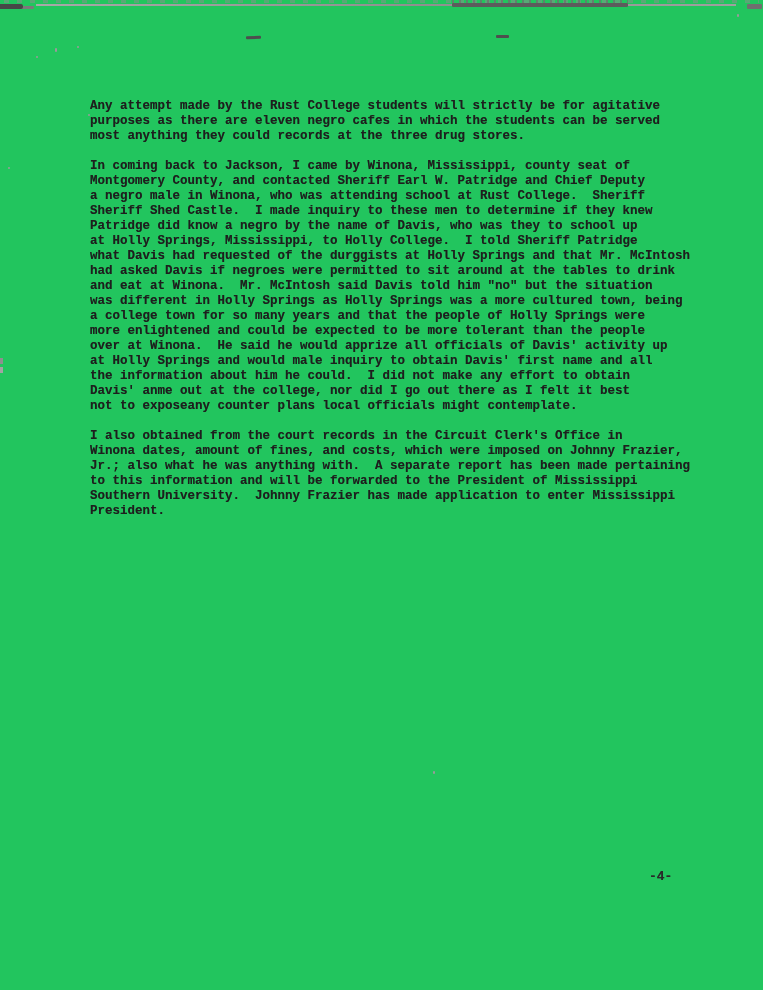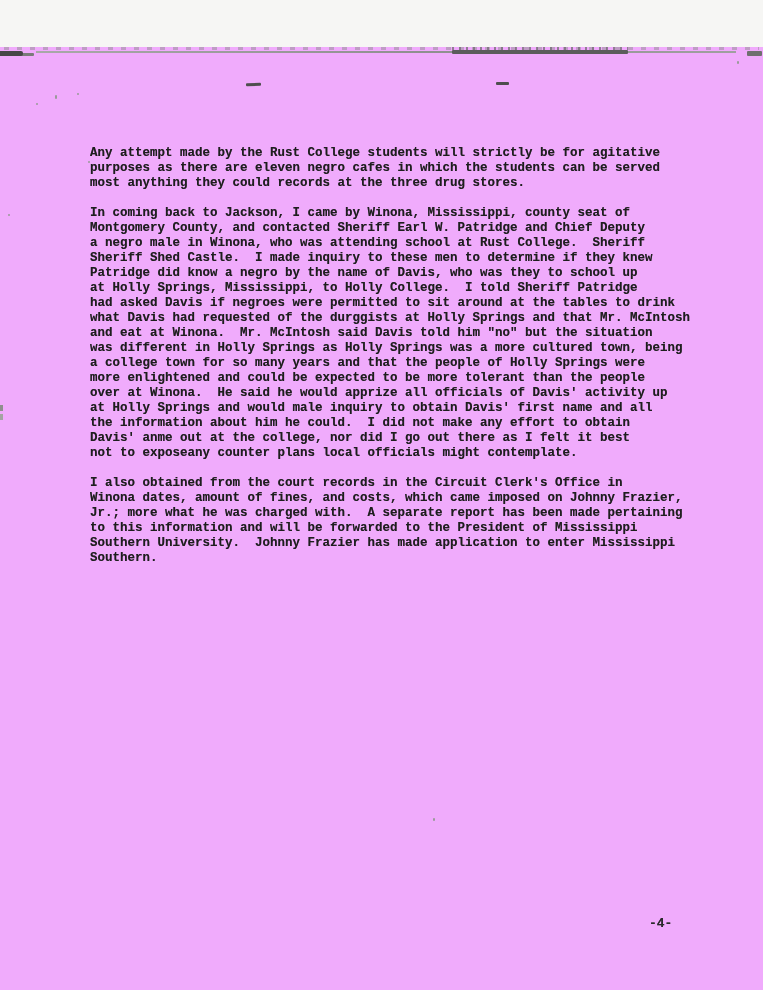--- a/index.html
+++ b/index.html
@@ -87,21 +87,21 @@
     background: #8f8f8f;
     box-shadow: 0 9px 0 0 #a3a3a3;
   }
 
   
   .speck { position: absolute; background: #9a9a9a; border-radius: 1px; }
 </style>
 </head>
 <body>
 
-<div class="page" style="background: #f0abfc; margin-top: 47px;">
+<div class="page" style="background: #22c55e;">
 
   <div class="top-dotted"></div>
   <div class="top-line"></div>
   <div class="top-line-dark"></div>
   <div class="top-ticks"></div>
   <div class="corner-blob-left"></div>
   <div class="corner-mark-right"></div>
 
   <div class="dash-mark dash-1"></div>
   <div class="dash-mark dash-2"></div>
@@ -122,37 +122,37 @@
         <div class="text-line">purposes as there are eleven negro cafes in which the students can be served</div>
         <div class="text-line">most anything they could records at the three drug stores.</div>
       </div>
       <div class="paragraph">
         <div class="text-line">In coming back to Jackson, I came by Winona, Mississippi, county seat of</div>
         <div class="text-line">Montgomery County, and contacted Sheriff Earl W. Patridge and Chief Deputy</div>
         <div class="text-line">a negro male in Winona, who was attending school at Rust College.  Sheriff</div>
         <div class="text-line">Sheriff Shed Castle.  I made inquiry to these men to determine if they knew</div>
         <div class="text-line">Patridge did know a negro by the name of Davis, who was they to school up</div>
         <div class="text-line">at Holly Springs, Mississippi, to Holly College.  I told Sheriff Patridge</div>
+        <div class="text-line">what Davis had requested of the durggists at Holly Springs and that Mr. McIntosh</div>
         <div class="text-line">had asked Davis if negroes were permitted to sit around at the tables to drink</div>
-        <div class="text-line">what Davis had requested of the durggists at Holly Springs and that Mr. McIntosh</div>
         <div class="text-line">and eat at Winona.  Mr. McIntosh said Davis told him "no" but the situation</div>
         <div class="text-line">was different in Holly Springs as Holly Springs was a more cultured town, being</div>
         <div class="text-line">a college town for so many years and that the people of Holly Springs were</div>
         <div class="text-line">more enlightened and could be expected to be more tolerant than the people</div>
         <div class="text-line">over at Winona.  He said he would apprize all officials of Davis' activity up</div>
         <div class="text-line">at Holly Springs and would male inquiry to obtain Davis' first name and all</div>
         <div class="text-line">the information about him he could.  I did not make any effort to obtain</div>
         <div class="text-line">Davis' anme out at the college, nor did I go out there as I felt it best</div>
         <div class="text-line">not to exposeany counter plans local officials might contemplate.</div>
       </div>
       <div class="paragraph">
         <div class="text-line">I also obtained from the court records in the Circuit Clerk's Office in</div>
-        <div class="text-line">Winona dates, amount of fines, and costs, which came imposed on Johnny Frazier,</div>
-        <div class="text-line">Jr.; more what he was charged with.  A separate report has been made pertaining</div>
+        <div class="text-line">Winona dates, amount of fines, and costs, which were imposed on Johnny Frazier,</div>
+        <div class="text-line">Jr.; also what he was anything with.  A separate report has been made pertaining</div>
         <div class="text-line">to this information and will be forwarded to the President of Mississippi</div>
         <div class="text-line">Southern University.  Johnny Frazier has made application to enter Mississippi</div>
-        <div class="text-line">Southern.</div>
+        <div class="text-line">President.</div>
       </div>
     </div>
 
   <div class="page-number">-4-</div>
 
 </div>
 
 </body></html>

